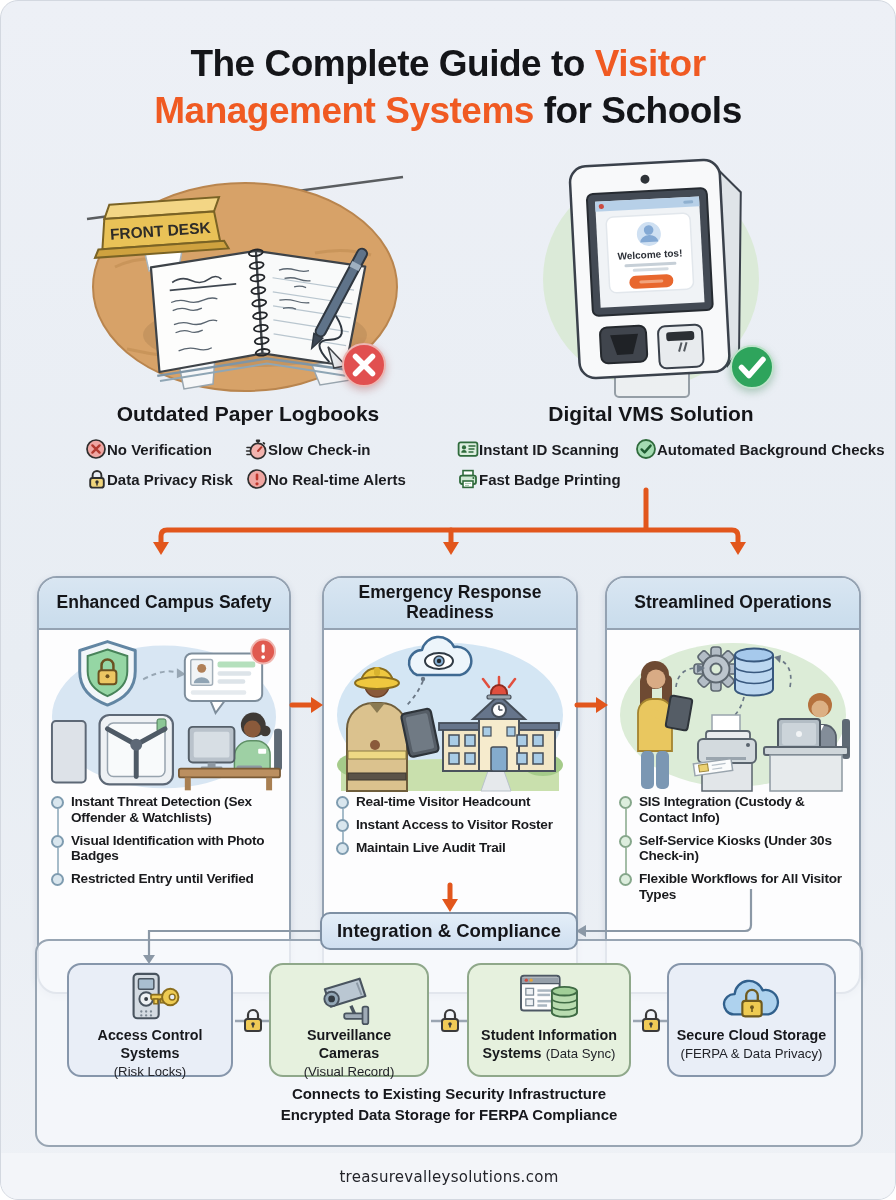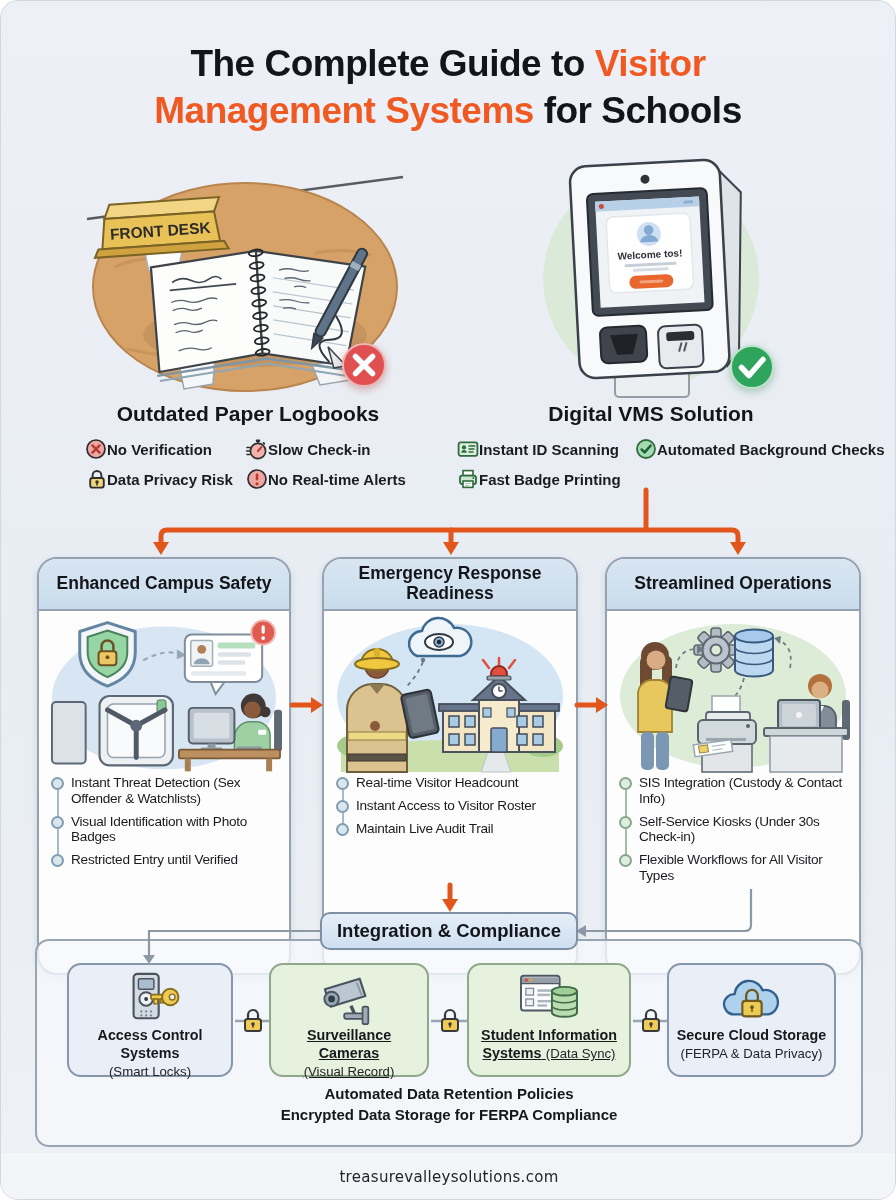--- a/index.html
+++ b/index.html
@@ -18,47 +18,47 @@
   
   .cmp-h{font-size:21px;font-weight:800;text-align:center;color:#141519;}
   .cgrid{display:grid;row-gap:8px;}
   .citem{display:flex;align-items:center;font-size:15px;font-weight:700;
     color:#1b1c20;white-space:nowrap;}
   .citem svg{flex:0 0 auto;display:block;}
   .badge{width:48px;height:48px;}
   .badge.red svg{filter:drop-shadow(0 3px 4px rgba(160,50,50,.35));}
   .badge.green svg{filter:drop-shadow(0 3px 4px rgba(40,120,70,.35));}
   
-  .card{top:556px;width:254px;height:418px;background:#fdfdfe;border:2px solid #94a2b2;
+  .card{top:575px;width:254px;height:418px;background:#fdfdfe;border:2px solid #94a2b2;
     border-radius:20px;box-shadow:0 3px 7px rgba(70,90,120,.18);overflow:hidden;}
   .card-h{height:52px;display:flex;align-items:center;justify-content:center;text-align:center;
     background:linear-gradient(#d9e6f2,#c9dcec);border-bottom:2px solid #94a2b2;
     font-size:17.5px;font-weight:800;line-height:1.12;padding:0 12px;color:#141519;}
   .card-body{padding:3px 7px 0 7px;}
   .illus{display:block;width:100%;height:158px;}
   ul.bullets{list-style:none;margin:3px 0 0;padding:0 2px 0 4px;}
-  .bullets li{position:relative;padding-left:21px;font-size:13.6px;font-weight:400;
+  .bullets li{position:relative;padding-left:21px;font-size:13.6px;font-weight:700;
     line-height:1.16;letter-spacing:-0.25px;margin-bottom:7px;color:#1a1b1e;}
   .bullets li::before{content:"";position:absolute;left:1px;top:2px;width:9px;height:9px;
     border-radius:50%;background:#d9e6ee;border:2px solid #7f9cb0;}
   .bullets li:not(:last-child)::after{content:"";position:absolute;left:6.5px;top:15px;
     width:2px;height:calc(100% - 4px);background:#a6bcca;}
   .card.green .bullets li::before{background:#ddeede;border-color:#86a78b;}
   .card.green .bullets li:not(:last-child)::after{background:#a4bda7;}
   
   .panel{left:34px;top:938px;width:828px;height:208px;border:2px solid #98a5b3;
     border-radius:14px;background:rgba(245,248,251,.8);z-index:1;}
   .pill{left:319px;top:911px;width:258px;height:38px;z-index:3;
     display:flex;align-items:center;justify-content:center;
     background:linear-gradient(#e4eef8,#cfdff0);border:2px solid #7e90a4;border-radius:10px;
     font-size:18.5px;font-weight:800;color:#141519;}
   .node{top:962px;height:114px;border-radius:14px;border:2px solid;z-index:2;
     display:flex;flex-direction:column;align-items:center;padding-top:5px;text-align:center;}
   .node.blue{background:#e9eef7;border-color:#8696ab;}
-  .node.green{background:#e6f1de;border-color:#8fa88a;text-decoration:underline;}
+  .node.green{background:#e6f1de;border-color:#8fa88a;}
   .node .ntext{padding:0 4px;line-height:1.12;}
   .node .t{font-size:14.3px;font-weight:800;color:#17181c;}
   .node .s{font-size:13.2px;font-weight:500;color:#23242a;}
   .notes{left:0;top:1082px;width:896px;text-align:center;z-index:2;}
   .notes div{font-size:15px;font-weight:700;line-height:1.4;color:#17181c;}
   .footer{left:0;top:1152px;width:896px;height:48px;background:#f3f5f9;z-index:2;
     display:flex;align-items:center;justify-content:center;
     font-family:"DejaVu Sans", sans-serif;font-size:15px;font-weight:500;
     letter-spacing:.3px;color:#23242a;}
   svg{overflow:visible;}
@@ -510,21 +510,21 @@
           <circle cx="24" cy="47" r="1.2"></circle>
           <circle cx="29" cy="47" r="1.2"></circle>
           <circle cx="34" cy="47" r="1.2"></circle>
         </g>
       <rect x="34" y="25.5" width="18" height="5" rx="2" fill="#eecb52" stroke="#8a6d1d" stroke-width="1.8"></rect>
       <rect x="37" y="30" width="4" height="5" fill="#eecb52" stroke="#8a6d1d" stroke-width="1.5"></rect>
       <rect x="44" y="30" width="4" height="4" fill="#eecb52" stroke="#8a6d1d" stroke-width="1.5"></rect>
       <circle cx="54" cy="28" r="8.5" fill="#eecb52" stroke="#8a6d1d" stroke-width="2"></circle>
       <circle cx="56" cy="28" r="3" fill="#e9eef7" stroke="#8a6d1d" stroke-width="1.5"></circle>
     </svg>
-    <div class="ntext"><span class="t">Access Control Systems</span><br><span class="s">(Smart Locks)</span></div>
+    <div class="ntext"><span class="t">Access Control Systems</span><br><span class="s">(Risk Locks)</span></div>
   </div>
 
   <div class="abs node green" style="left:268px;width:160px">
     <svg width="66" height="56" viewBox="0 0 66 58">
       <polygon points="8,20 44,9 50,27 14,38" fill="#bac7d2" stroke="#49545f" stroke-width="2.2" stroke-linejoin="round"></polygon>
       <path d="M41,13 L46,26" stroke="#8d9aa6" stroke-width="2"></path>
       <circle cx="15" cy="30" r="7.5" fill="#93a7b6" stroke="#49545f" stroke-width="2"></circle>
       <circle cx="15" cy="30" r="3.5" fill="#333b42"></circle>
       <path d="M35,37 L39,46" stroke="#49545f" stroke-width="3.5"></path>
       <rect x="28" y="45" width="22" height="5.5" rx="2" fill="#9fabb6" stroke="#49545f" stroke-width="1.8"></rect>
@@ -558,19 +558,19 @@
       <path d="M14,46 a10.5,10.5 0 0 1 1,-21 a15,15 0 0 1 29,-4 a11,11 0 0 1 6,25 z" fill="#aed2ee" stroke="#31608c" stroke-width="2.4" stroke-linejoin="round"></path>
       <path d="M27,32 v-5.5 a6,6 0 0 1 12,0 V32" fill="none" stroke="#6e5a1e" stroke-width="2.4"></path>
       <rect x="23" y="32" width="20" height="16" rx="3" fill="#eecb52" stroke="#6e5a1e" stroke-width="2.2"></rect>
       <circle cx="33" cy="38.5" r="2" fill="#6e5a1e"></circle>
         <rect x="32.2" y="39" width="1.6" height="4.5" fill="#6e5a1e"></rect>
     </svg>
     <div class="ntext"><span class="t">Secure Cloud Storage</span><br><span class="s">(FERPA &amp; Data Privacy)</span></div>
   </div>
 
   <div class="abs notes">
-    <div>Automated Data Retention Policies</div>
+    <div>Connects to Existing Security Infrastructure</div>
     <div>Encrypted Data Storage for FERPA Compliance</div>
   </div>
 
   <div class="abs footer">treasurevalleysolutions.com</div>
 
 </div>
 
 </body></html>

